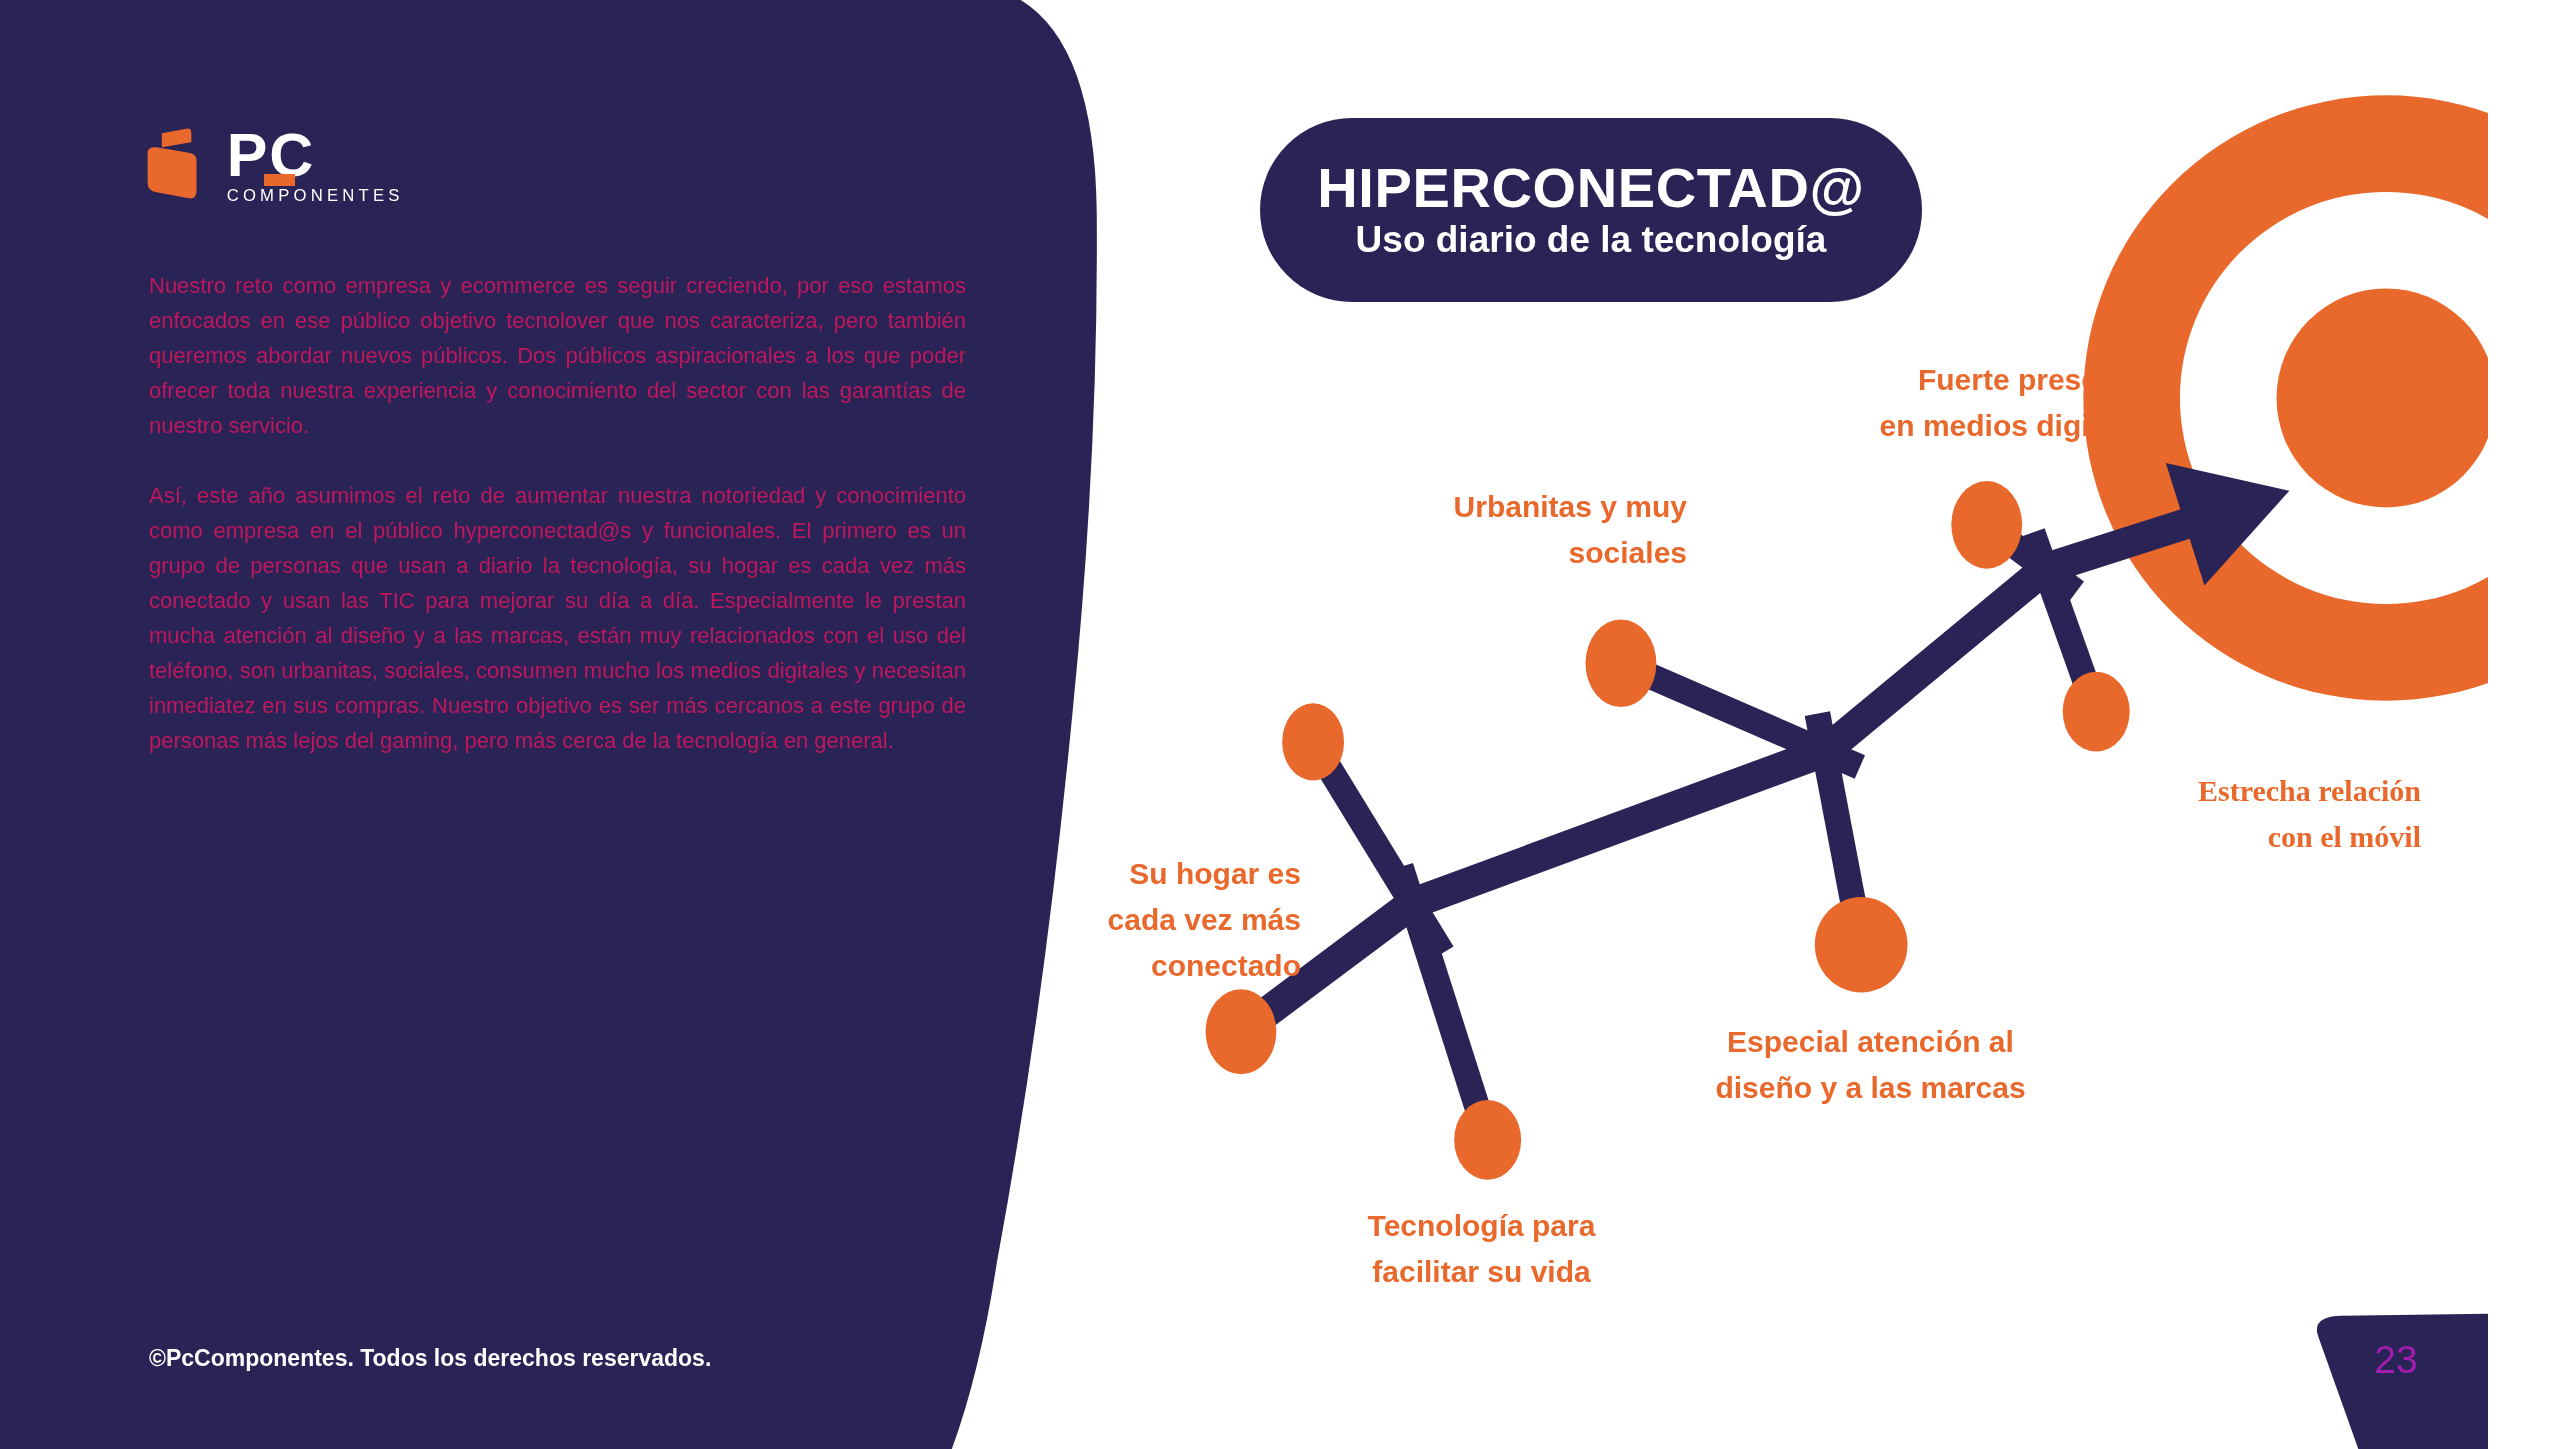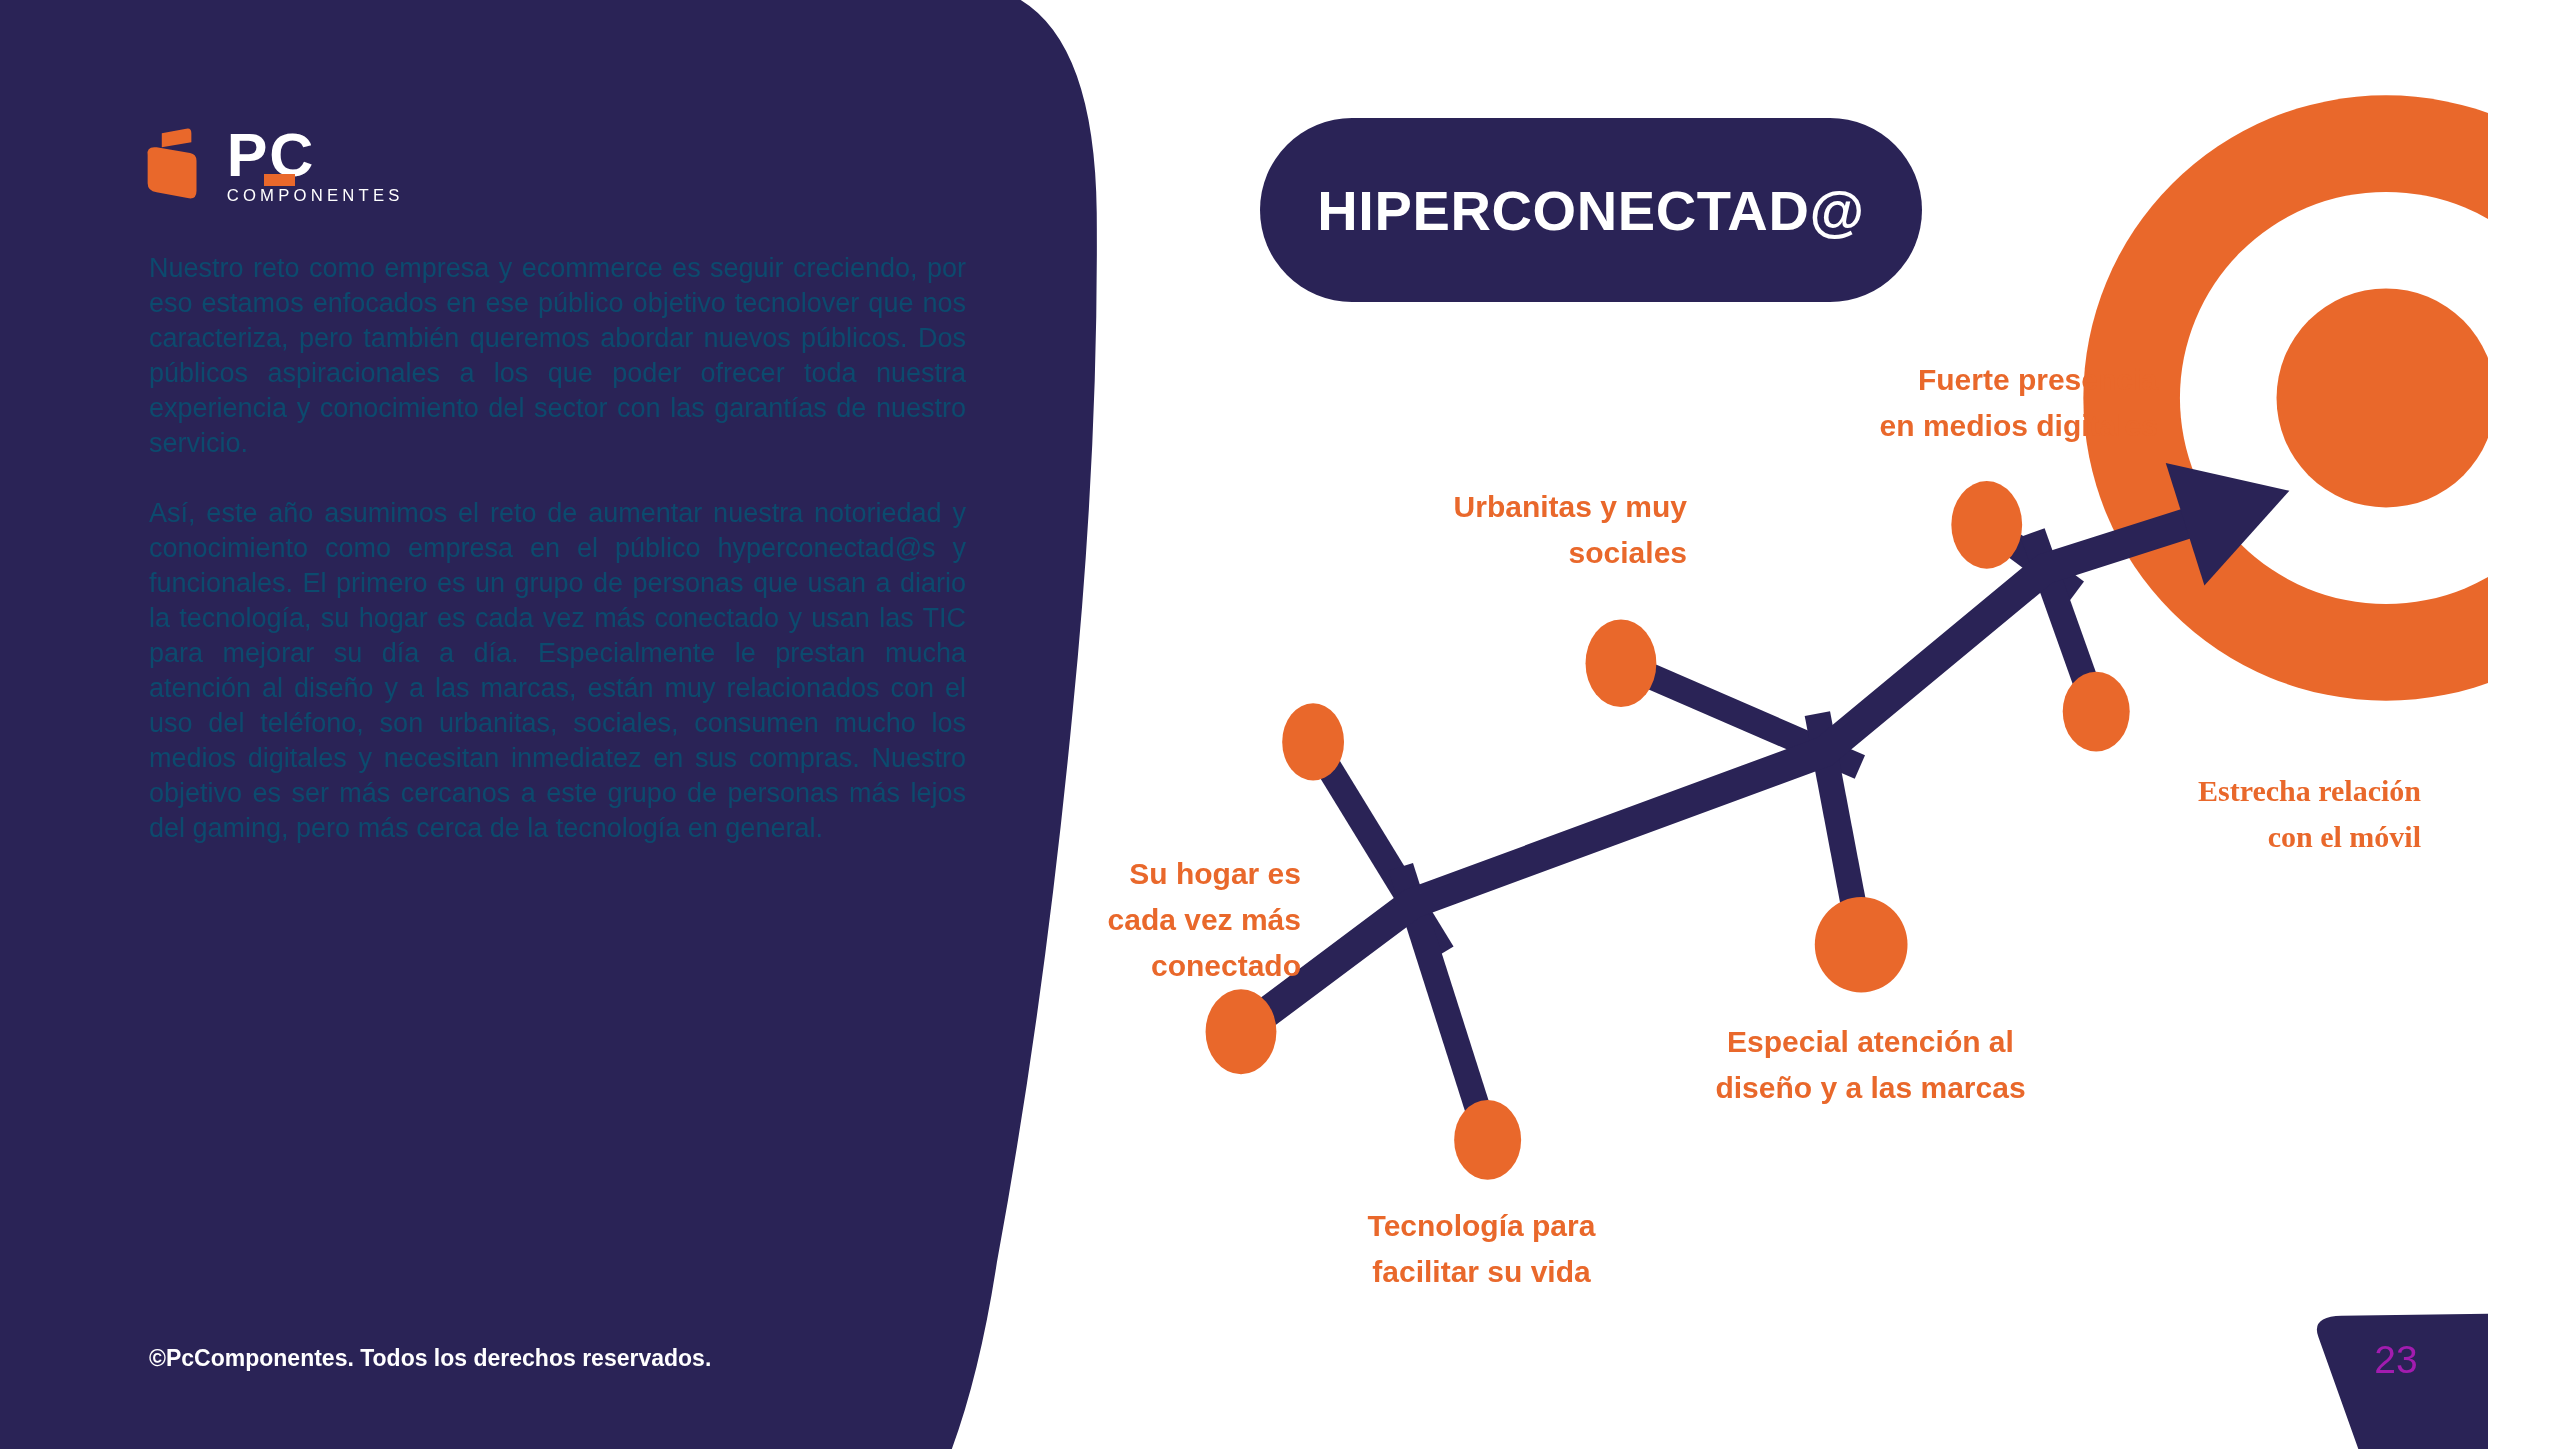--- a/index.html
+++ b/index.html
@@ -12,22 +12,22 @@
   
   #logo{position:absolute;left:138px;top:128px;display:flex;align-items:flex-start;}
   #logo-icon{width:72px;height:72px;margin-right:16.7px;}
   #logo-text{position:relative;color:#ffffff;}
   #logo-pc{font-size:61px;font-weight:bold;letter-spacing:1.9px;line-height:55px;font-style:normal;}
   #logo-bar{position:absolute;left:37px;top:46px;width:31px;height:11.6px;background:#e9682b;}
   #logo-comp{font-size:16.7px;font-weight:normal;letter-spacing:4.2px;line-height:19.3px;margin-top:2.6px;}
 
   
   #body-copy{
-    position:absolute;left:149px;top:251px;width:817px;
-    color:#0c4a6e;font-size:27px;line-height:35px;text-align:justify;
+    position:absolute;left:149px;top:268px;width:817px;
+    color:#be185d;font-size:22px;line-height:35px;text-align:justify;
   }
   #body-copy .para + .para{margin-top:35px;}
   #panel-footer{
     position:absolute;left:149px;top:1345px;color:#ffffff;
     font-size:23px;font-weight:bold;
   }
 
   
   #header-pill{
     position:absolute;left:1260px;top:118px;width:662px;height:184px;
@@ -119,20 +119,21 @@
   </div>
 
   <div id="body-copy">
     <div class="para">Nuestro reto como empresa y ecommerce es seguir creciendo, por eso estamos enfocados en ese público objetivo tecnolover que nos caracteriza, pero también queremos abordar nuevos públicos. Dos públicos aspiracionales a los que poder ofrecer toda nuestra experiencia y conocimiento del sector con las garantías de nuestro servicio.</div>
     <div class="para">Así, este año asumimos el reto de aumentar nuestra notoriedad y conocimiento como empresa en el público hyperconectad@s y funcionales. El primero es un grupo de personas que usan a diario la tecnología, su hogar es cada vez más conectado y usan las TIC para mejorar su día a día. Especialmente le prestan mucha atención al diseño y a las marcas, están muy relacionados con el uso del teléfono, son urbanitas, sociales, consumen mucho los medios digitales y necesitan inmediatez en sus compras. Nuestro objetivo es ser más cercanos a este grupo de personas más lejos del gaming, pero más cerca de la tecnología en general.</div>
   </div>
   <div id="panel-footer">©PcComponentes. Todos los derechos reservados.</div>
 
   <div id="header-pill">
     <div id="header-title">HIPERCONECTAD@</div>
+    <div id="header-subtitle">Uso diario de la tecnología</div>
   </div>
 
   <div class="dlabel" id="lbl-fuerte">Fuerte presencia
 en medios digitales</div>
   <div class="dlabel" id="lbl-urbanitas">Urbanitas y muy
 sociales</div>
   <div class="dlabel" id="lbl-suhogar">Su hogar es
 cada vez más
 conectado</div>
   <div class="dlabel" id="lbl-tecno">Tecnología para

